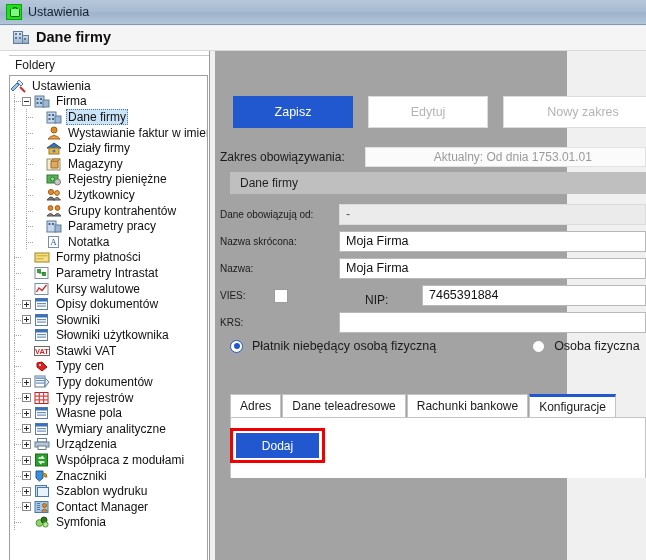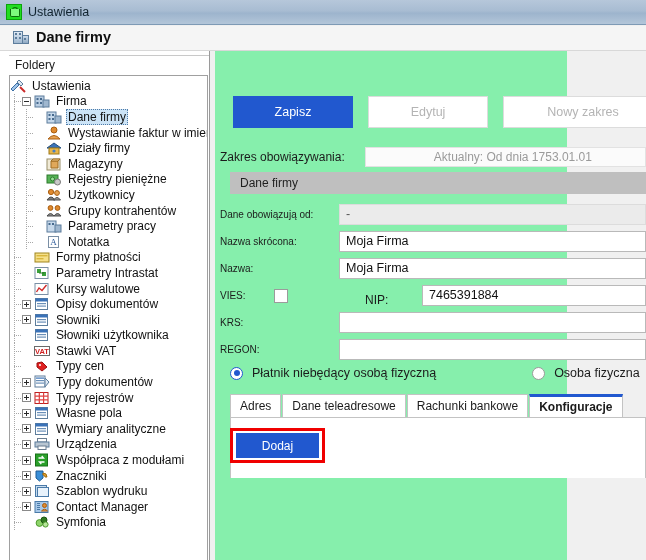--- a/index.html
+++ b/index.html
@@ -241,21 +241,21 @@
     border-left: 1px solid #9a9a9a;
     box-sizing: border-box;
   }
 
   
   .right-pane {
     position: absolute;
     left: 215px; top: 51px;
     width: 352px;
     height: 509px;
-    background: #86efac;
+    background: #a3a3a3;
     box-sizing: border-box;
   }
   .toolbar-row {
     position: absolute;
     left: 18px; top: 45px;
     display: flex;
     gap: 15px;
   }
   .btn-primary {
     width: 120px; height: 32px;
@@ -437,21 +437,21 @@
     color: #1b1b1b;
     background: #ffffff;
     border: 1px solid #c3c3c3;
     border-bottom: none;
     box-sizing: border-box;
     margin-right: 1px;
     white-space: nowrap;
     cursor: pointer;
   }
   .tab.active {
-    font-weight: bold;
+    font-weight: normal;
     border-top: 3px solid #2158cf;
     background: #ffffff;
     position: relative;
     z-index: 2;
   }
   .tabpanel {
     position: absolute;
     left: 15px; top: 367px;
     width: 416px;
     height: 60px;
@@ -866,24 +866,20 @@
         </span>
         <span class="nip-label">NIP:</span>
         <div class="finput">7465391884</div>
       </div>
 
       <div class="frow">
         <span class="flabel">KRS:</span>
         <div class="finput"></div>
       </div>
 
-      <div class="frow">
-        <span class="flabel">REGON:</span>
-        <div class="finput"></div>
-      </div>
 
       <div class="radio-row">
         <span style="width:10px;flex:0 0 auto;"></span>
         <label class="radio-opt">
           <span class="radio checked"></span>
           <span>Płatnik niebędący osobą fizyczną</span>
         </label>
         <span class="radio-spacer"></span>
         <label class="radio-opt">
           <span class="radio"></span>

